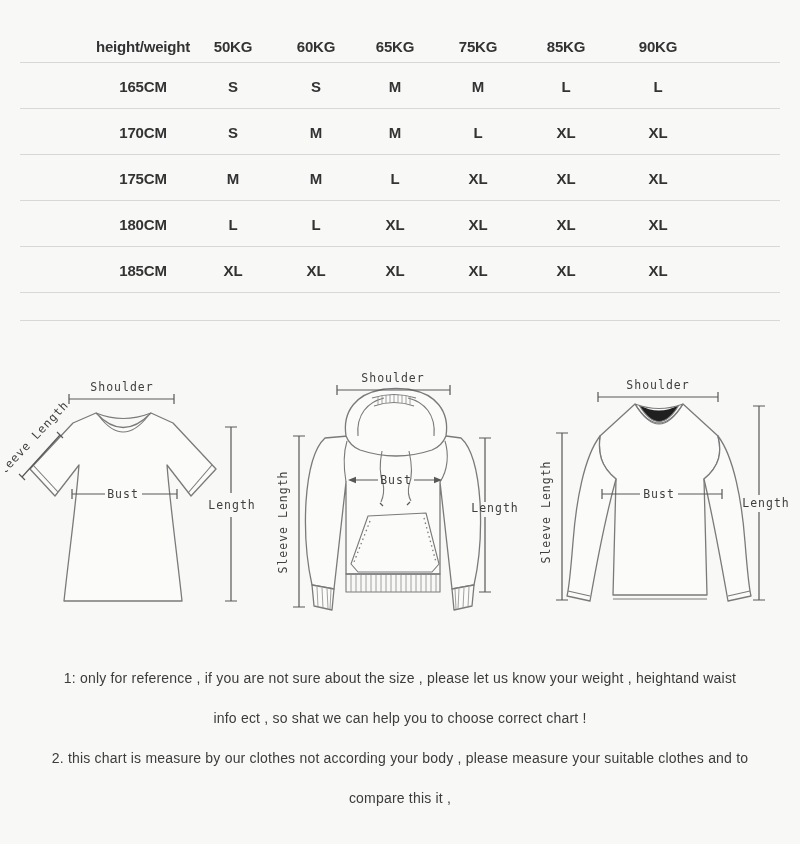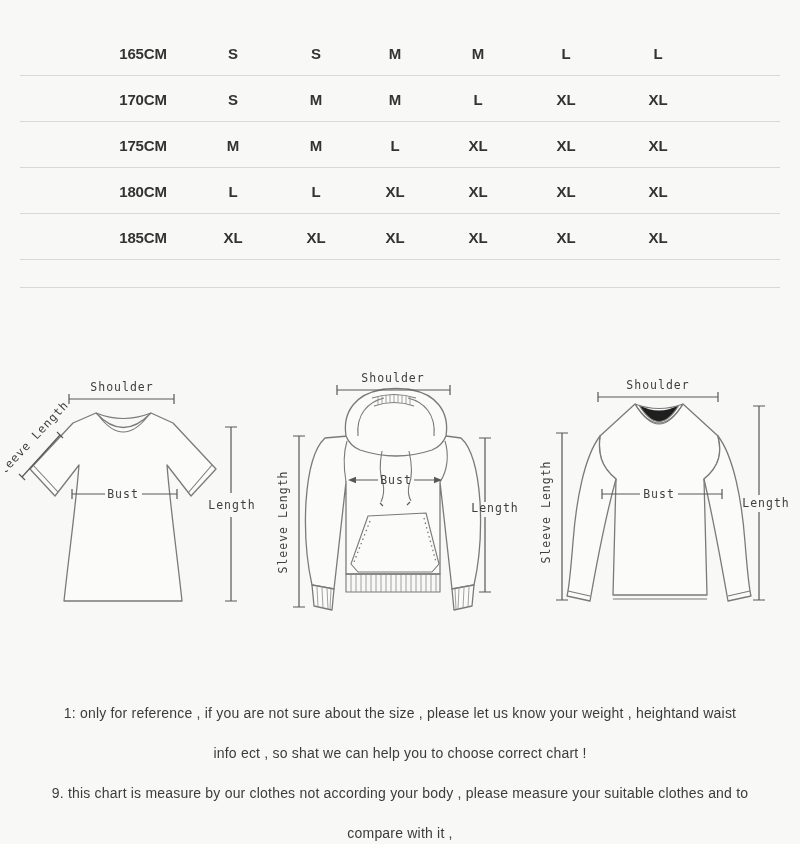--- a/index.html
+++ b/index.html
@@ -30,28 +30,37 @@
   }
   .garment{stroke:#7a7a7a;stroke-width:1.3;fill:#fbfbfa;stroke-linejoin:round;}
   .gline{stroke:#7a7a7a;stroke-width:1.1;fill:none;stroke-linejoin:round;}
   .rib{stroke:#8a8a8a;stroke-width:0.8;fill:none;}
   .dots{stroke:#7a7a7a;stroke-width:1.3;fill:none;stroke-dasharray:1.5,3.2;}
   .meas{stroke:#585858;stroke-width:1.2;fill:none;}
   .arrow{fill:#585858;stroke:none;}
   
   .note{
     position:absolute;left:0;width:800px;text-align:center;
-    font-size:14px;color:#3c3c3c;letter-spacing:0.2px;white-space:nowrap;margin-top:35px;
+    font-size:14px;color:#3c3c3c;letter-spacing:0.2px;white-space:nowrap;
   }
   #note-1{top:670px}#note-2{top:710px}#note-3{top:750px}#note-4{top:790px}
 </style>
 </head>
 <body>
 
 <div class="size-table">
+  <div class="trow head">
+    <span class="tcell c0">height/weight</span>
+    <span class="tcell c1">50KG</span>
+    <span class="tcell c2">60KG</span>
+    <span class="tcell c3">65KG</span>
+    <span class="tcell c4">75KG</span>
+    <span class="tcell c5">85KG</span>
+    <span class="tcell c6">90KG</span>
+  </div>
 
   <div class="trow">
     <span class="tcell c0">165CM</span>
     <span class="tcell c1">S</span>
     <span class="tcell c2">S</span>
     <span class="tcell c3">M</span>
     <span class="tcell c4">M</span>
     <span class="tcell c5">L</span>
     <span class="tcell c6">L</span>
   </div>
@@ -187,14 +196,14 @@
 
   <path class="meas" d="M62,142 L100,142 M138,142 L182,142 M62,137 L62,147 M182,137 L182,147"></path>
   <text x="119" y="146" text-anchor="middle">Bust</text>
 
   <path class="meas" d="M219,54 L219,143 M219,160 L219,248 M213,54 L225,54 M213,248 L225,248"></path>
   <text x="226" y="155" text-anchor="middle">Length</text>
 </svg>
 
 <div id="note-1" class="note">1:   only for reference ,  if you are not sure about the size ,  please let us know your weight ,  heightand waist</div>
 <div id="note-2" class="note">info ect ,  so shat we can help you to choose correct chart !</div>
-<div id="note-3" class="note">9. this chart is measure by our clothes not according your body ,  please measure your suitable clothes and to</div>
-<div id="note-4" class="note">compare with it ,</div>
+<div id="note-3" class="note">2. this chart is measure by our clothes not according your body ,  please measure your suitable clothes and to</div>
+<div id="note-4" class="note">compare this it ,</div>
 
 </body></html>

